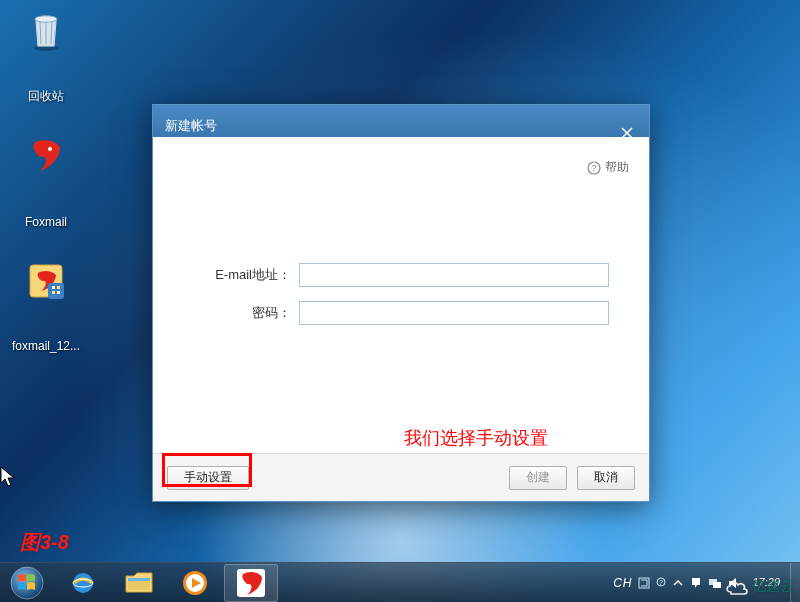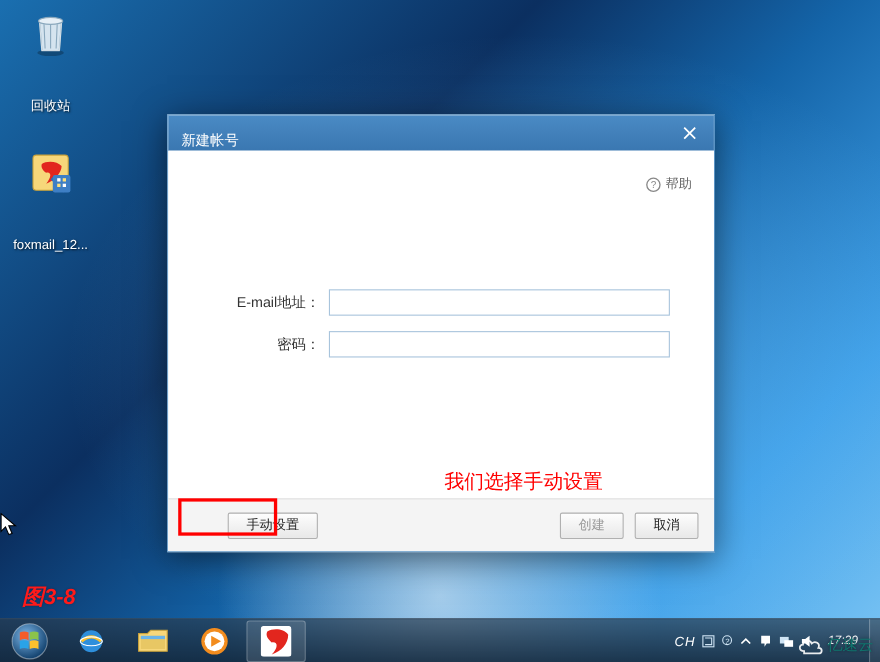--- a/index.html
+++ b/index.html
@@ -79,22 +79,22 @@
       position: absolute;
       left: 152px; top: 104px;
       width: 498px; height: 398px;
       background: #fff;
       border: 1px solid #5a93c4;
       box-shadow: 0 6px 28px rgba(0,0,0,0.5);
     }
     .dialog-titlebar {
       height: 32px;
       background: linear-gradient(#4a8ac4, #3a77b1);
-      display: flex; align-items: flex-end; justify-content: space-between;
-      padding: 1px 0 0 12px;
+      display: flex; align-items: flex-start; justify-content: space-between;
+      padding: 12px 0 0 12px;
       color: #fff; font-size: 13px;
     }
     .dialog-close {
       width: 44px; height: 32px;
       display: flex; align-items: center; justify-content: center;
       cursor: pointer;
     }
     .dialog-body {
       position: relative;
       height: calc(100% - 32px);
@@ -132,21 +132,20 @@
     }
     .btn {
       height: 24px;
       padding: 0 16px;
       font-size: 12px;
       background: linear-gradient(#fdfdfd, #e8e8e8);
       border: 1px solid #b0b0b0;
       border-radius: 2px;
       cursor: pointer;
       color: #222;
-      margin-left: 40px;
     }
     .btn.disabled { color: #999; }
     .dialog-buttons .spacer { flex: 1; }
     .dialog-buttons .btn + .btn { margin-left: 10px; }
     
     .taskbar {
       position: absolute; left: 0; right: 0; bottom: 0;
       height: 40px;
       background: linear-gradient(rgba(40,60,80,0.7), rgba(20,40,60,0.9));
       border-top: 1px solid rgba(255,255,255,0.15);
@@ -198,20 +197,29 @@
         <ellipse cx="22" cy="40" rx="12" ry="3" fill="rgba(0,0,0,0.25)"></ellipse>
         <path d="M12 12 L32 12 L30 38 L14 38 Z" fill="#d5e4ef" stroke="#8aa8bd" stroke-width="1.2"></path>
         <path d="M12 12 L32 12 L30 38 L14 38 Z" fill="none" stroke="#ffffff" stroke-width="0.6"></path>
         <path d="M16 14 L17 36 M22 14 L22 36 M28 14 L27 36" stroke="#8aa8bd" stroke-width="1"></path>
         <ellipse cx="22" cy="11" rx="11" ry="3.2" fill="#e6eff6" stroke="#8aa8bd"></ellipse>
       </svg>
     </div>
     <span>回收站</span>
   </div>
 
+  <div class="desktop-icon">
+    <div class="icon-img">
+      <svg width="40" height="40" viewBox="0 0 40 40">
+        <path d="M8 6 C14 2 28 2 34 10 C34 20 26 30 14 34 C22 26 22 18 14 20 C10 16 6 12 8 6 Z" fill="#e2261e"></path>
+        <circle cx="24" cy="12" r="2" fill="#fff"></circle>
+      </svg>
+    </div>
+    <span>Foxmail</span>
+  </div>
 
   <div class="desktop-icon">
     <div class="icon-img">
       <svg width="44" height="44" viewBox="0 0 44 44">
         <rect x="6" y="6" width="32" height="32" rx="3" fill="#f7d77a" stroke="#caa23a"></rect>
         <path d="M14 14 C18 11 28 11 32 16 C32 22 26 29 18 32 C23 26 23 21 18 22 C15 20 13 17 14 14 Z" fill="#e2261e"></path>
         <path d="M24 26 L36 38 L34 40 L22 28 Z" fill="#2e6cb6"></path>
         <rect x="24" y="24" width="16" height="16" rx="2" fill="#3e7fc5"></rect>
         <rect x="28" y="27" width="3" height="3" fill="#fff"></rect>
         <rect x="33" y="27" width="3" height="3" fill="#ffe07a"></rect>

